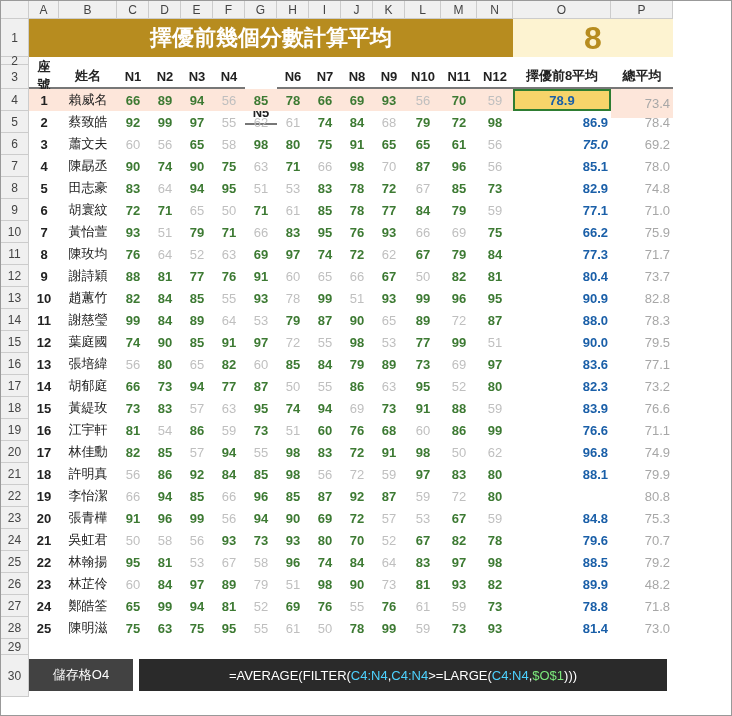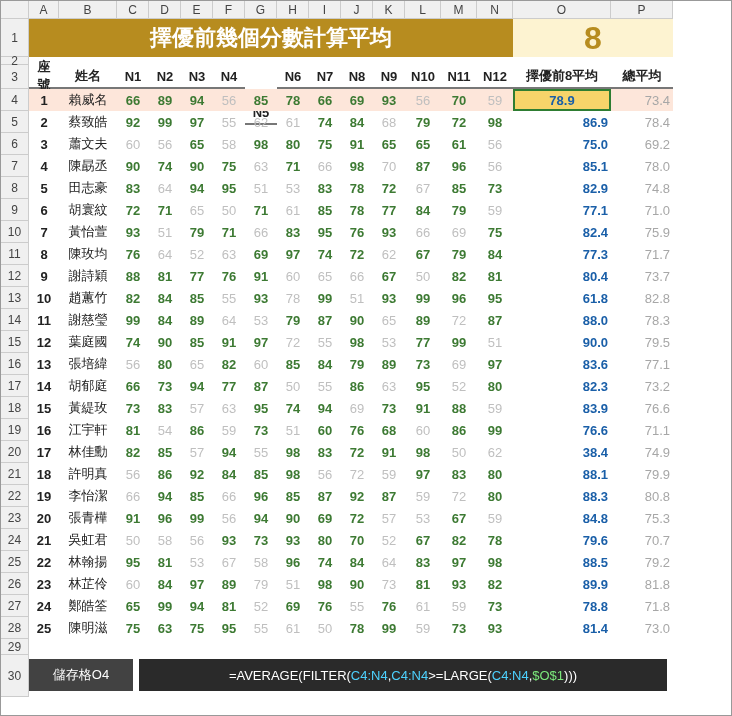--- a/index.html
+++ b/index.html
@@ -175,21 +175,21 @@
       <div class="cell score gray hl1" style="left: 184px; top: 70px; width: 32px; height: 22px;">56</div>
       <div class="cell score dark hl1" style="left: 216px; top: 70px; width: 32px; height: 22px;">85</div>
       <div class="cell score dark hl1" style="left: 248px; top: 70px; width: 32px; height: 22px;">78</div>
       <div class="cell score dark hl1" style="left: 280px; top: 70px; width: 32px; height: 22px;">66</div>
       <div class="cell score dark hl1" style="left: 312px; top: 70px; width: 32px; height: 22px;">69</div>
       <div class="cell score dark hl1" style="left: 344px; top: 70px; width: 32px; height: 22px;">93</div>
       <div class="cell score gray hl1" style="left: 376px; top: 70px; width: 36px; height: 22px;">56</div>
       <div class="cell score dark hl1" style="left: 412px; top: 70px; width: 36px; height: 22px;">70</div>
       <div class="cell score gray hl1" style="left: 448px; top: 70px; width: 36px; height: 22px;">59</div>
       <div class="cell best8 hl1" style="left: 484px; top: 70px; width: 98px; height: 22px; background: rgb(247, 212, 106); border: 2px solid rgb(46, 125, 50); justify-content: center;">78.9</div>
-      <div class="cell avg hl1" style="left: 582px; top: 70px; width: 62px; height: 22px;">73.4</div>
+      <div class="cell avg hl1" style="left: 582px; top: 70px; width: 62px; height: 29px;">73.4</div>
       <div class="cell num-seat" style="left: 0px; top: 92px; width: 30px; height: 22px;">2</div>
       <div class="cell name" style="left: 30px; top: 92px; width: 58px; height: 22px;">蔡致皓</div>
       <div class="cell score dark" style="left: 88px; top: 92px; width: 32px; height: 22px;">92</div>
       <div class="cell score dark" style="left: 120px; top: 92px; width: 32px; height: 22px;">99</div>
       <div class="cell score dark" style="left: 152px; top: 92px; width: 32px; height: 22px;">97</div>
       <div class="cell score gray" style="left: 184px; top: 92px; width: 32px; height: 22px;">55</div>
       <div class="cell score gray" style="left: 216px; top: 92px; width: 32px; height: 22px;">62</div>
       <div class="cell score gray" style="left: 248px; top: 92px; width: 32px; height: 22px;">61</div>
       <div class="cell score dark" style="left: 280px; top: 92px; width: 32px; height: 22px;">74</div>
       <div class="cell score dark" style="left: 312px; top: 92px; width: 32px; height: 22px;">84</div>
@@ -206,21 +206,21 @@
       <div class="cell score dark" style="left: 152px; top: 114px; width: 32px; height: 22px;">65</div>
       <div class="cell score gray" style="left: 184px; top: 114px; width: 32px; height: 22px;">58</div>
       <div class="cell score dark" style="left: 216px; top: 114px; width: 32px; height: 22px;">98</div>
       <div class="cell score dark" style="left: 248px; top: 114px; width: 32px; height: 22px;">80</div>
       <div class="cell score dark" style="left: 280px; top: 114px; width: 32px; height: 22px;">75</div>
       <div class="cell score dark" style="left: 312px; top: 114px; width: 32px; height: 22px;">91</div>
       <div class="cell score dark" style="left: 344px; top: 114px; width: 32px; height: 22px;">65</div>
       <div class="cell score dark" style="left: 376px; top: 114px; width: 36px; height: 22px;">65</div>
       <div class="cell score dark" style="left: 412px; top: 114px; width: 36px; height: 22px;">61</div>
       <div class="cell score gray" style="left: 448px; top: 114px; width: 36px; height: 22px;">56</div>
-      <div class="cell best8" style="left: 484px; top: 114px; width: 98px; height: 22px;">75.0</div>
+      <div class="cell best8" style="left: 484px; top: 114px; width: 98px; height: 22px; font-style: italic;">75.0</div>
       <div class="cell avg" style="left: 582px; top: 114px; width: 62px; height: 22px;">69.2</div>
       <div class="cell num-seat" style="left: 0px; top: 136px; width: 30px; height: 22px;">4</div>
       <div class="cell name" style="left: 30px; top: 136px; width: 58px; height: 22px;">陳勗丞</div>
       <div class="cell score dark" style="left: 88px; top: 136px; width: 32px; height: 22px;">90</div>
       <div class="cell score dark" style="left: 120px; top: 136px; width: 32px; height: 22px;">74</div>
       <div class="cell score dark" style="left: 152px; top: 136px; width: 32px; height: 22px;">90</div>
       <div class="cell score dark" style="left: 184px; top: 136px; width: 32px; height: 22px;">75</div>
       <div class="cell score gray" style="left: 216px; top: 136px; width: 32px; height: 22px;">63</div>
       <div class="cell score dark" style="left: 248px; top: 136px; width: 32px; height: 22px;">71</div>
       <div class="cell score gray" style="left: 280px; top: 136px; width: 32px; height: 22px;">66</div>
@@ -270,21 +270,21 @@
       <div class="cell score dark" style="left: 152px; top: 202px; width: 32px; height: 22px;">79</div>
       <div class="cell score dark" style="left: 184px; top: 202px; width: 32px; height: 22px;">71</div>
       <div class="cell score gray" style="left: 216px; top: 202px; width: 32px; height: 22px;">66</div>
       <div class="cell score dark" style="left: 248px; top: 202px; width: 32px; height: 22px;">83</div>
       <div class="cell score dark" style="left: 280px; top: 202px; width: 32px; height: 22px;">95</div>
       <div class="cell score dark" style="left: 312px; top: 202px; width: 32px; height: 22px;">76</div>
       <div class="cell score dark" style="left: 344px; top: 202px; width: 32px; height: 22px;">93</div>
       <div class="cell score gray" style="left: 376px; top: 202px; width: 36px; height: 22px;">66</div>
       <div class="cell score gray" style="left: 412px; top: 202px; width: 36px; height: 22px;">69</div>
       <div class="cell score dark" style="left: 448px; top: 202px; width: 36px; height: 22px;">75</div>
-      <div class="cell best8" style="left: 484px; top: 202px; width: 98px; height: 22px;">82.4</div>
+      <div class="cell best8" style="left: 484px; top: 202px; width: 98px; height: 22px;">66.2</div>
       <div class="cell avg" style="left: 582px; top: 202px; width: 62px; height: 22px;">75.9</div>
       <div class="cell num-seat" style="left: 0px; top: 224px; width: 30px; height: 22px;">8</div>
       <div class="cell name" style="left: 30px; top: 224px; width: 58px; height: 22px;">陳玫均</div>
       <div class="cell score dark" style="left: 88px; top: 224px; width: 32px; height: 22px;">76</div>
       <div class="cell score gray" style="left: 120px; top: 224px; width: 32px; height: 22px;">64</div>
       <div class="cell score gray" style="left: 152px; top: 224px; width: 32px; height: 22px;">52</div>
       <div class="cell score gray" style="left: 184px; top: 224px; width: 32px; height: 22px;">63</div>
       <div class="cell score dark" style="left: 216px; top: 224px; width: 32px; height: 22px;">69</div>
       <div class="cell score dark" style="left: 248px; top: 224px; width: 32px; height: 22px;">97</div>
       <div class="cell score dark" style="left: 280px; top: 224px; width: 32px; height: 22px;">74</div>
@@ -318,21 +318,21 @@
       <div class="cell score dark" style="left: 152px; top: 268px; width: 32px; height: 22px;">85</div>
       <div class="cell score gray" style="left: 184px; top: 268px; width: 32px; height: 22px;">55</div>
       <div class="cell score dark" style="left: 216px; top: 268px; width: 32px; height: 22px;">93</div>
       <div class="cell score gray" style="left: 248px; top: 268px; width: 32px; height: 22px;">78</div>
       <div class="cell score dark" style="left: 280px; top: 268px; width: 32px; height: 22px;">99</div>
       <div class="cell score gray" style="left: 312px; top: 268px; width: 32px; height: 22px;">51</div>
       <div class="cell score dark" style="left: 344px; top: 268px; width: 32px; height: 22px;">93</div>
       <div class="cell score dark" style="left: 376px; top: 268px; width: 36px; height: 22px;">99</div>
       <div class="cell score dark" style="left: 412px; top: 268px; width: 36px; height: 22px;">96</div>
       <div class="cell score dark" style="left: 448px; top: 268px; width: 36px; height: 22px;">95</div>
-      <div class="cell best8" style="left: 484px; top: 268px; width: 98px; height: 22px;">61.8</div>
+      <div class="cell best8" style="left: 484px; top: 268px; width: 98px; height: 22px;">90.9</div>
       <div class="cell avg" style="left: 582px; top: 268px; width: 62px; height: 22px;">82.8</div>
       <div class="cell num-seat" style="left: 0px; top: 290px; width: 30px; height: 22px;">11</div>
       <div class="cell name" style="left: 30px; top: 290px; width: 58px; height: 22px;">謝慈瑩</div>
       <div class="cell score dark" style="left: 88px; top: 290px; width: 32px; height: 22px;">99</div>
       <div class="cell score dark" style="left: 120px; top: 290px; width: 32px; height: 22px;">84</div>
       <div class="cell score dark" style="left: 152px; top: 290px; width: 32px; height: 22px;">89</div>
       <div class="cell score gray" style="left: 184px; top: 290px; width: 32px; height: 22px;">64</div>
       <div class="cell score gray" style="left: 216px; top: 290px; width: 32px; height: 22px;">53</div>
       <div class="cell score dark" style="left: 248px; top: 290px; width: 32px; height: 22px;">79</div>
       <div class="cell score dark" style="left: 280px; top: 290px; width: 32px; height: 22px;">87</div>
@@ -430,21 +430,21 @@
       <div class="cell score gray" style="left: 152px; top: 422px; width: 32px; height: 22px;">57</div>
       <div class="cell score dark" style="left: 184px; top: 422px; width: 32px; height: 22px;">94</div>
       <div class="cell score gray" style="left: 216px; top: 422px; width: 32px; height: 22px;">55</div>
       <div class="cell score dark" style="left: 248px; top: 422px; width: 32px; height: 22px;">98</div>
       <div class="cell score dark" style="left: 280px; top: 422px; width: 32px; height: 22px;">83</div>
       <div class="cell score dark" style="left: 312px; top: 422px; width: 32px; height: 22px;">72</div>
       <div class="cell score dark" style="left: 344px; top: 422px; width: 32px; height: 22px;">91</div>
       <div class="cell score dark" style="left: 376px; top: 422px; width: 36px; height: 22px;">98</div>
       <div class="cell score gray" style="left: 412px; top: 422px; width: 36px; height: 22px;">50</div>
       <div class="cell score gray" style="left: 448px; top: 422px; width: 36px; height: 22px;">62</div>
-      <div class="cell best8" style="left: 484px; top: 422px; width: 98px; height: 22px;">38.4</div>
+      <div class="cell best8" style="left: 484px; top: 422px; width: 98px; height: 22px;">96.8</div>
       <div class="cell avg" style="left: 582px; top: 422px; width: 62px; height: 22px;">74.9</div>
       <div class="cell num-seat" style="left: 0px; top: 444px; width: 30px; height: 22px;">18</div>
       <div class="cell name" style="left: 30px; top: 444px; width: 58px; height: 22px;">許明真</div>
       <div class="cell score gray" style="left: 88px; top: 444px; width: 32px; height: 22px;">56</div>
       <div class="cell score dark" style="left: 120px; top: 444px; width: 32px; height: 22px;">86</div>
       <div class="cell score dark" style="left: 152px; top: 444px; width: 32px; height: 22px;">92</div>
       <div class="cell score dark" style="left: 184px; top: 444px; width: 32px; height: 22px;">84</div>
       <div class="cell score dark" style="left: 216px; top: 444px; width: 32px; height: 22px;">85</div>
       <div class="cell score dark" style="left: 248px; top: 444px; width: 32px; height: 22px;">98</div>
       <div class="cell score gray" style="left: 280px; top: 444px; width: 32px; height: 22px;">56</div>
@@ -462,21 +462,20 @@
       <div class="cell score dark" style="left: 152px; top: 466px; width: 32px; height: 22px;">85</div>
       <div class="cell score gray" style="left: 184px; top: 466px; width: 32px; height: 22px;">66</div>
       <div class="cell score dark" style="left: 216px; top: 466px; width: 32px; height: 22px;">96</div>
       <div class="cell score dark" style="left: 248px; top: 466px; width: 32px; height: 22px;">85</div>
       <div class="cell score dark" style="left: 280px; top: 466px; width: 32px; height: 22px;">87</div>
       <div class="cell score dark" style="left: 312px; top: 466px; width: 32px; height: 22px;">92</div>
       <div class="cell score dark" style="left: 344px; top: 466px; width: 32px; height: 22px;">87</div>
       <div class="cell score gray" style="left: 376px; top: 466px; width: 36px; height: 22px;">59</div>
       <div class="cell score gray" style="left: 412px; top: 466px; width: 36px; height: 22px;">72</div>
       <div class="cell score dark" style="left: 448px; top: 466px; width: 36px; height: 22px;">80</div>
-      <div class="cell best8" style="left: 484px; top: 466px; width: 98px; height: 22px;">88.3</div>
       <div class="cell avg" style="left: 582px; top: 466px; width: 62px; height: 22px;">80.8</div>
       <div class="cell num-seat" style="left: 0px; top: 488px; width: 30px; height: 22px;">20</div>
       <div class="cell name" style="left: 30px; top: 488px; width: 58px; height: 22px;">張青樺</div>
       <div class="cell score dark" style="left: 88px; top: 488px; width: 32px; height: 22px;">91</div>
       <div class="cell score dark" style="left: 120px; top: 488px; width: 32px; height: 22px;">96</div>
       <div class="cell score dark" style="left: 152px; top: 488px; width: 32px; height: 22px;">99</div>
       <div class="cell score gray" style="left: 184px; top: 488px; width: 32px; height: 22px;">56</div>
       <div class="cell score dark" style="left: 216px; top: 488px; width: 32px; height: 22px;">94</div>
       <div class="cell score dark" style="left: 248px; top: 488px; width: 32px; height: 22px;">90</div>
       <div class="cell score dark" style="left: 280px; top: 488px; width: 32px; height: 22px;">69</div>
@@ -527,21 +526,21 @@
       <div class="cell score dark" style="left: 184px; top: 554px; width: 32px; height: 22px;">89</div>
       <div class="cell score gray" style="left: 216px; top: 554px; width: 32px; height: 22px;">79</div>
       <div class="cell score gray" style="left: 248px; top: 554px; width: 32px; height: 22px;">51</div>
       <div class="cell score dark" style="left: 280px; top: 554px; width: 32px; height: 22px;">98</div>
       <div class="cell score dark" style="left: 312px; top: 554px; width: 32px; height: 22px;">90</div>
       <div class="cell score gray" style="left: 344px; top: 554px; width: 32px; height: 22px;">73</div>
       <div class="cell score dark" style="left: 376px; top: 554px; width: 36px; height: 22px;">81</div>
       <div class="cell score dark" style="left: 412px; top: 554px; width: 36px; height: 22px;">93</div>
       <div class="cell score dark" style="left: 448px; top: 554px; width: 36px; height: 22px;">82</div>
       <div class="cell best8" style="left: 484px; top: 554px; width: 98px; height: 22px;">89.9</div>
-      <div class="cell avg" style="left: 582px; top: 554px; width: 62px; height: 22px;">81.8</div>
+      <div class="cell avg" style="left: 582px; top: 554px; width: 62px; height: 22px;">48.2</div>
       <div class="cell num-seat" style="left: 0px; top: 576px; width: 30px; height: 22px;">24</div>
       <div class="cell name" style="left: 30px; top: 576px; width: 58px; height: 22px;">鄭皓筌</div>
       <div class="cell score dark" style="left: 88px; top: 576px; width: 32px; height: 22px;">65</div>
       <div class="cell score dark" style="left: 120px; top: 576px; width: 32px; height: 22px;">99</div>
       <div class="cell score dark" style="left: 152px; top: 576px; width: 32px; height: 22px;">94</div>
       <div class="cell score dark" style="left: 184px; top: 576px; width: 32px; height: 22px;">81</div>
       <div class="cell score gray" style="left: 216px; top: 576px; width: 32px; height: 22px;">52</div>
       <div class="cell score dark" style="left: 248px; top: 576px; width: 32px; height: 22px;">69</div>
       <div class="cell score dark" style="left: 280px; top: 576px; width: 32px; height: 22px;">76</div>
       <div class="cell score gray" style="left: 312px; top: 576px; width: 32px; height: 22px;">55</div>

